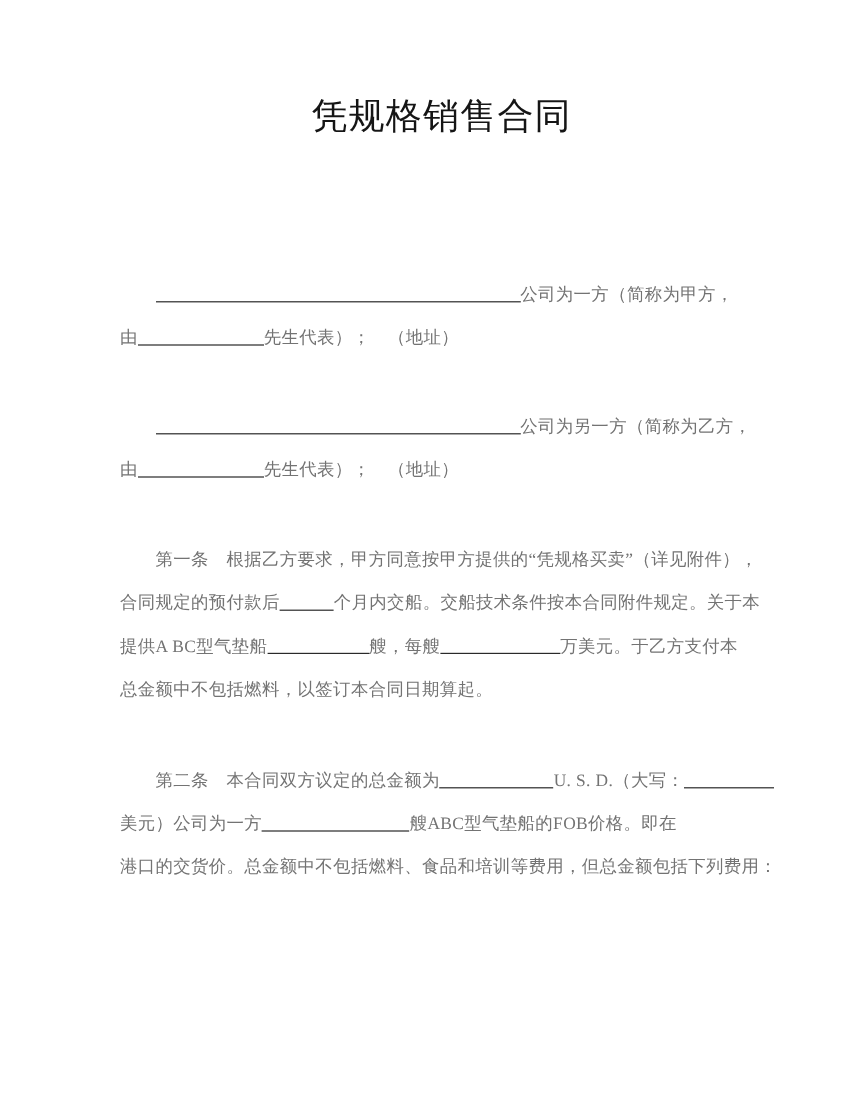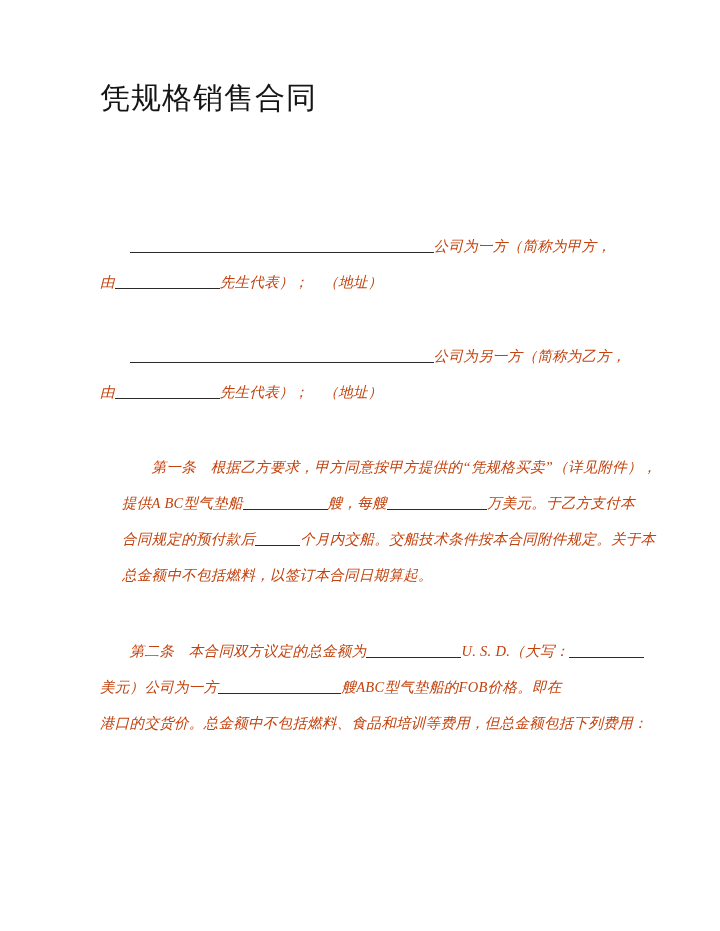--- a/index.html
+++ b/index.html
@@ -17,41 +17,40 @@
     font-family: "Liberation Serif", "DejaVu Serif", serif;
     overflow: hidden;
     box-sizing: border-box;
     padding: 0 84px 0 100px;
   }
   .title {
     margin: 0;
     padding-top: 76px;
     height: 44px;
     line-height: 44px;
-    text-align: left;
+    text-align: center;
     font-size: 30px;
     font-weight: normal;
     letter-spacing: 1px;
     color: #151515;
     white-space: nowrap;
   }
   .para { margin: 0; }
   .para-party-a  { margin-top: 108px; }
   .para-party-b  { margin-top: 38px; }
   .para-preamble { margin-top: 30px; }
-  .para-article-1 { margin-top: 39px; margin-left: 22px; }
+  .para-article-1 { margin-top: 39px; }
   .para-article-2 { margin-top: 40px; }
   .line {
     height: 36px;
     line-height: 36px;
     font-size: 14.5px;
     letter-spacing: 0.3px;
     white-space: nowrap;
-    color: #c2410c;
-    font-style: italic;
+    color: #737373;
   }
   .blank {
     display: inline-block;
     height: 1em;
     border-bottom: 1px solid #2a2a2a;
     margin-bottom: -2px;
   }
   .txt { display: inline; }
 </style>
 </head>
@@ -63,22 +62,22 @@
       <div class="para para-party-a">
         <div class="line"><span class="txt">　　</span><span class="blank" style="width: 304px;"></span><span class="txt">公司为一方（简称为甲方，</span></div>
         <div class="line"><span class="txt">由</span><span class="blank" style="width: 105px;"></span><span class="txt">先生代表）；　（地址）</span></div>
       </div>
       <div class="para para-party-b">
         <div class="line"><span class="txt">　　</span><span class="blank" style="width: 304px;"></span><span class="txt">公司为另一方（简称为乙方，</span></div>
         <div class="line"><span class="txt">由</span><span class="blank" style="width: 105px;"></span><span class="txt">先生代表）；　（地址）</span></div>
       </div>
       <div class="para para-article-1">
         <div class="line"><span class="txt">　　第一条　根据乙方要求，甲方同意按甲方提供的“凭规格买卖”（详见附件），</span></div>
+        <div class="line"><span class="txt">合同规定的预付款后</span><span class="blank" style="width: 45px;"></span><span class="txt">个月内交船。交船技术条件按本合同附件规定。关于本</span></div>
         <div class="line"><span class="txt">提供A BC型气垫船</span><span class="blank" style="width: 85px;"></span><span class="txt">艘，每艘</span><span class="blank" style="width: 100px;"></span><span class="txt">万美元。于乙方支付本</span></div>
-        <div class="line"><span class="txt">合同规定的预付款后</span><span class="blank" style="width: 45px;"></span><span class="txt">个月内交船。交船技术条件按本合同附件规定。关于本</span></div>
         <div class="line"><span class="txt">总金额中不包括燃料，以签订本合同日期算起。</span></div>
       </div>
       <div class="para para-article-2">
         <div class="line"><span class="txt">　　第二条　本合同双方议定的总金额为</span><span class="blank" style="width: 95px;"></span><span class="txt">U. S. D.（大写：</span><span class="blank" style="width: 75px;"></span></div>
         <div class="line"><span class="txt">美元）公司为一方</span><span class="blank" style="width: 123px;"></span><span class="txt">艘ABC型气垫船的FOB价格。即在</span></div>
         <div class="line"><span class="txt">港口的交货价。总金额中不包括燃料、食品和培训等费用，但总金额包括下列费用：</span></div>
       </div>
     </div>
 </div>
 

